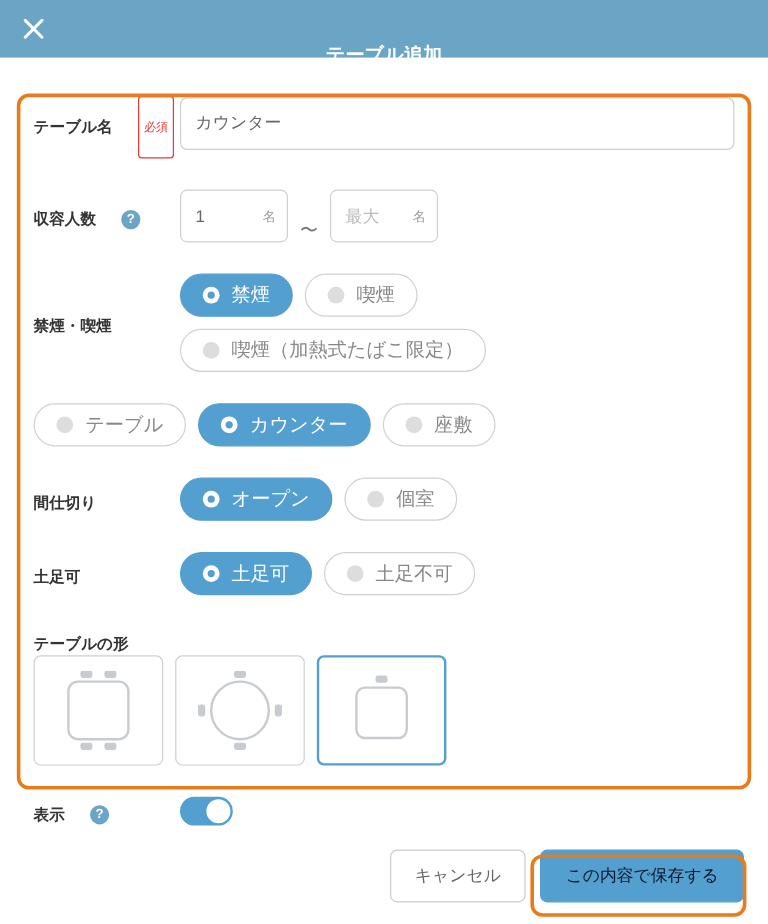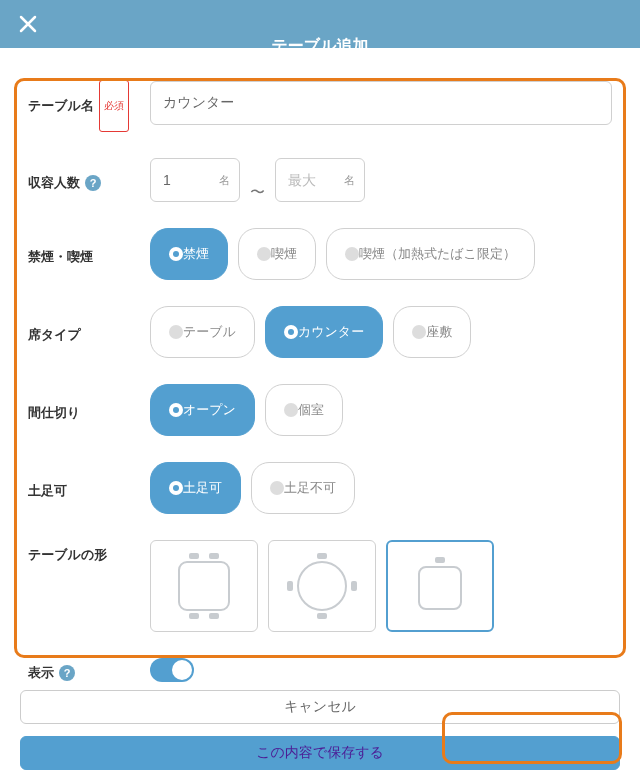--- a/index.html
+++ b/index.html
@@ -9,50 +9,50 @@
 .close-x { position: absolute; left: 18px; top: 50%; transform: translateY(-50%); color: #fff; cursor: pointer; }
 .close-x svg { display: block; }
 .title { color: #fff; font-size: 16px; font-weight: 600; margin-top: 44px; }
 
 .highlight-box { position: absolute; border: 3px solid #e87b1a; border-radius: 10px; pointer-events: none; }
 .hl1 { left: 14px; top: 78px; width: 612px; height: 580px; }
 .hl2 { left: 442px; top: 712px; width: 180px; height: 52px; }
 
 .content { padding: 26px 28px 0 28px; }
 .row { display: flex; align-items: center; margin-bottom: 26px; }
-.row.tall { align-items: flex-start; }
-.label { width: 122px; font-size: 13px; color: #333; font-weight: 600; display: flex; align-items: center; gap: 5px; padding-top: 6px; }
+.row.tall { align-items: flex-start; flex-direction: column; }
+.label { width: 122px; font-size: 13px; color: #333; font-weight: 600; display: flex; align-items: center; gap: 21px; padding-top: 6px; }
 .req { border: 1px solid #e53935; color: #e53935; font-size: 10px; padding: 18px 4px; border-radius: 3px; font-weight: 500; }
 .help { display: inline-flex; width: 16px; height: 16px; border-radius: 50%; background: #6aa5c6; color: #fff; font-size: 11px; align-items: center; justify-content: center; font-weight: 700; }
 
 .controls { flex: 1; display: flex; align-items: flex-end; gap: 10px; flex-wrap: wrap; }
 
 .text-input { flex: 1; height: 44px; border: 1px solid #d0d0d0; border-radius: 6px; padding: 0 12px; font-size: 14px; color: #666; }
 .num-group { position: relative; display: inline-flex; align-items: center; }
 .num-input { width: 90px; height: 44px; border: 1px solid #d0d0d0; border-radius: 6px; padding: 0 26px 0 12px; font-size: 14px; color: #666; }
 .num-input::placeholder { color: #bbb; }
 .suffix { position: absolute; right: 10px; font-size: 11px; color: #999; }
 .tilde { color: #777; font-size: 15px; }
 
-.pill { display: inline-flex; align-items: center; gap: 0; height: 52px; padding: 0 18px; border-radius: 18px; border: 1px solid #d0d0d0; background: #fff; color: #888; font-size: 13px; cursor: pointer; }
+.pill { display: inline-flex; align-items: center; gap: 10px; height: 36px; padding: 0 18px; border-radius: 18px; border: 1px solid #d0d0d0; background: #fff; color: #888; font-size: 16px; cursor: pointer; }
 .pill.sel { background: #539fd0; border-color: #539fd0; color: #fff; }
 .radio-dot { width: 14px; height: 14px; border-radius: 50%; background: #ddd; display: inline-block; flex-shrink: 0; }
 .pill.sel .radio-dot { background: #fff; position: relative; }
 .pill.sel .radio-dot::after { content: ''; position: absolute; width: 6px; height: 6px; background: #539fd0; border-radius: 50%; top: 4px; left: 4px; }
 
 .shape-card { width: 108px; height: 92px; border: 1px solid #d0d0d0; border-radius: 6px; display: flex; align-items: center; justify-content: center; cursor: pointer; background: #fff; }
 .shape-card.sel { border: 2px solid #539fd0; }
 
 .toggle { width: 44px; height: 24px; border-radius: 12px; background: #539fd0; position: relative; cursor: pointer; }
 .toggle::after { content: ''; position: absolute; width: 20px; height: 20px; background: #fff; border-radius: 50%; top: 2px; right: 2px; }
 
-.footer { position: absolute; bottom: 0; left: 0; right: 0; height: 80px; display: flex; justify-content: flex-end; gap: 12px; padding: 0 20px; background: #fff; flex-direction: column; }
+.footer { position: absolute; bottom: 0; left: 0; right: 0; height: 80px; display: flex; align-items: center; justify-content: flex-end; gap: 12px; padding: 0 20px; background: #fff; }
 .btn { height: 44px; padding: 0 20px; border-radius: 6px; font-size: 14px; cursor: pointer; }
 .btn-cancel { background: #fff; border: 1px solid #ccc; color: #666; }
-.btn-save { background: #539fd0; border: 1px solid #539fd0; color: #4c1d95; }
+.btn-save { background: #539fd0; border: 1px solid #539fd0; color: #0f172a; }
 </style>
 </head>
 <body>
 
 <div class="header">
   <div class="close-x">
     <svg width="20" height="20" viewBox="0 0 20 20">
         <path d="M3 3 L17 17 M17 3 L3 17" stroke="#fff" stroke-width="2.5" stroke-linecap="round"></path>
       </svg>
   </div>
@@ -101,21 +101,20 @@
           <span>喫煙</span>
         </div>
         <div class="pill">
           <span class="radio-dot"></span>
           <span>喫煙（加熱式たばこ限定）</span>
         </div>
       </div>
   </div>
 
   <div class="row">
-    <div class="label">席タイプ</div>
     <div class="controls">
         <div class="pill">
           <span class="radio-dot"></span>
           <span>テーブル</span>
         </div>
         <div class="pill sel">
           <span class="radio-dot"></span>
           <span>カウンター</span>
         </div>
         <div class="pill">

